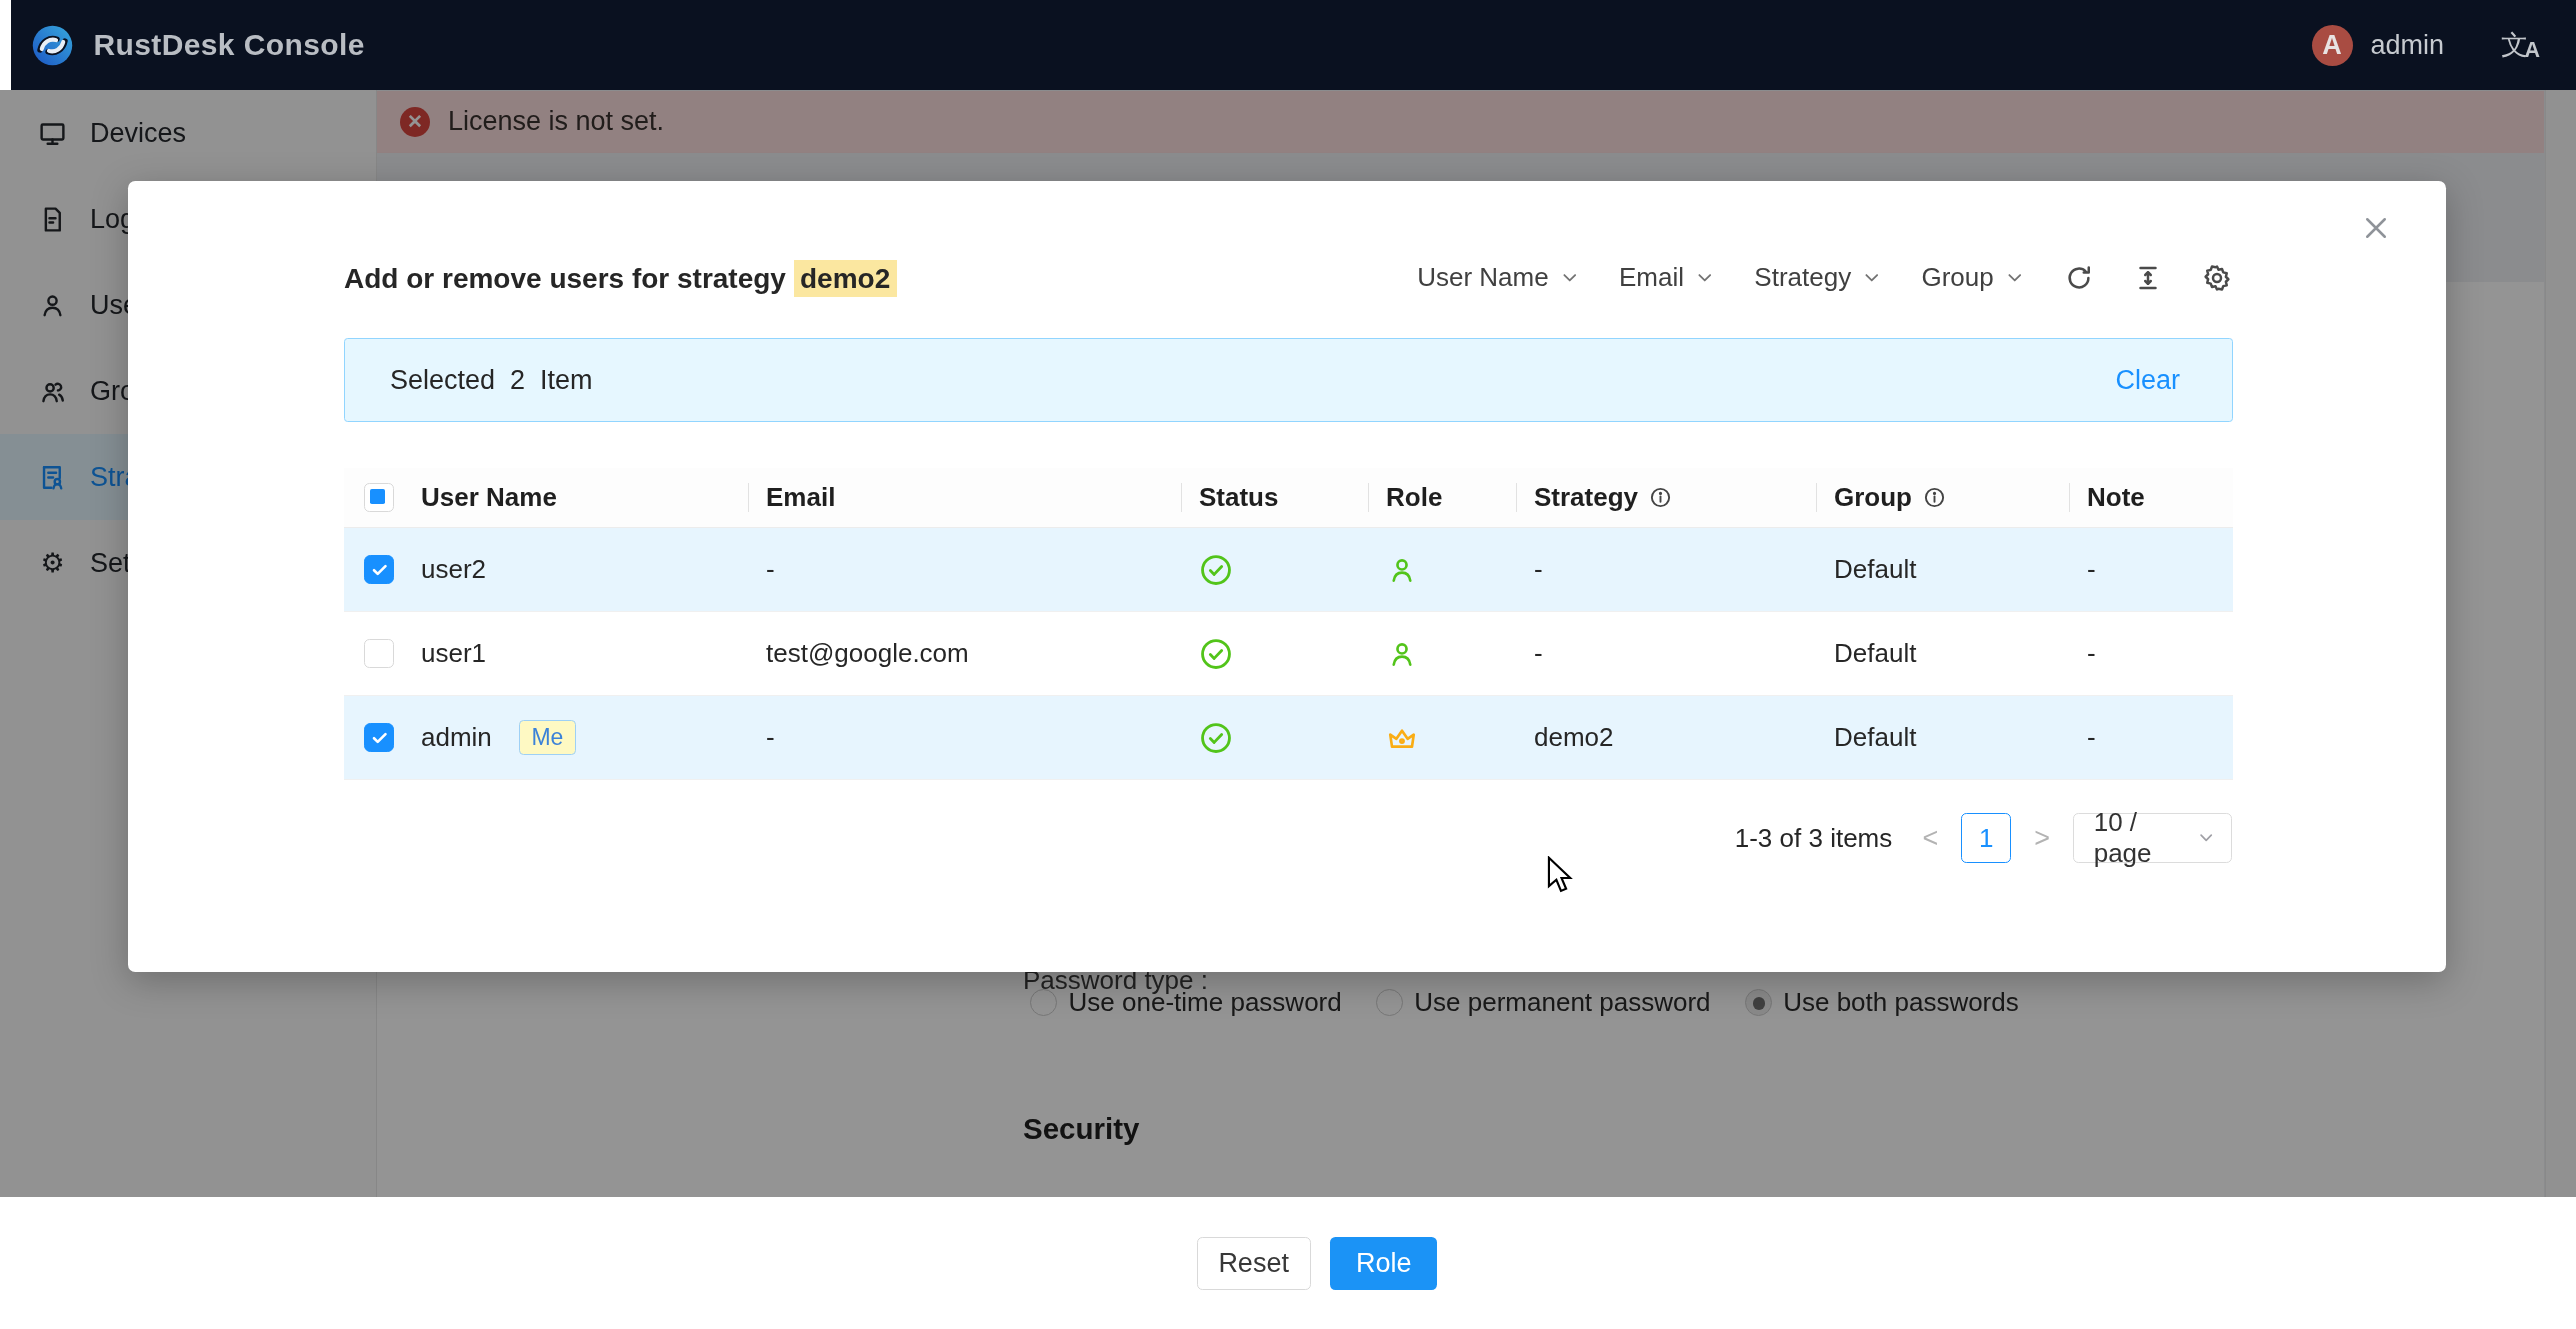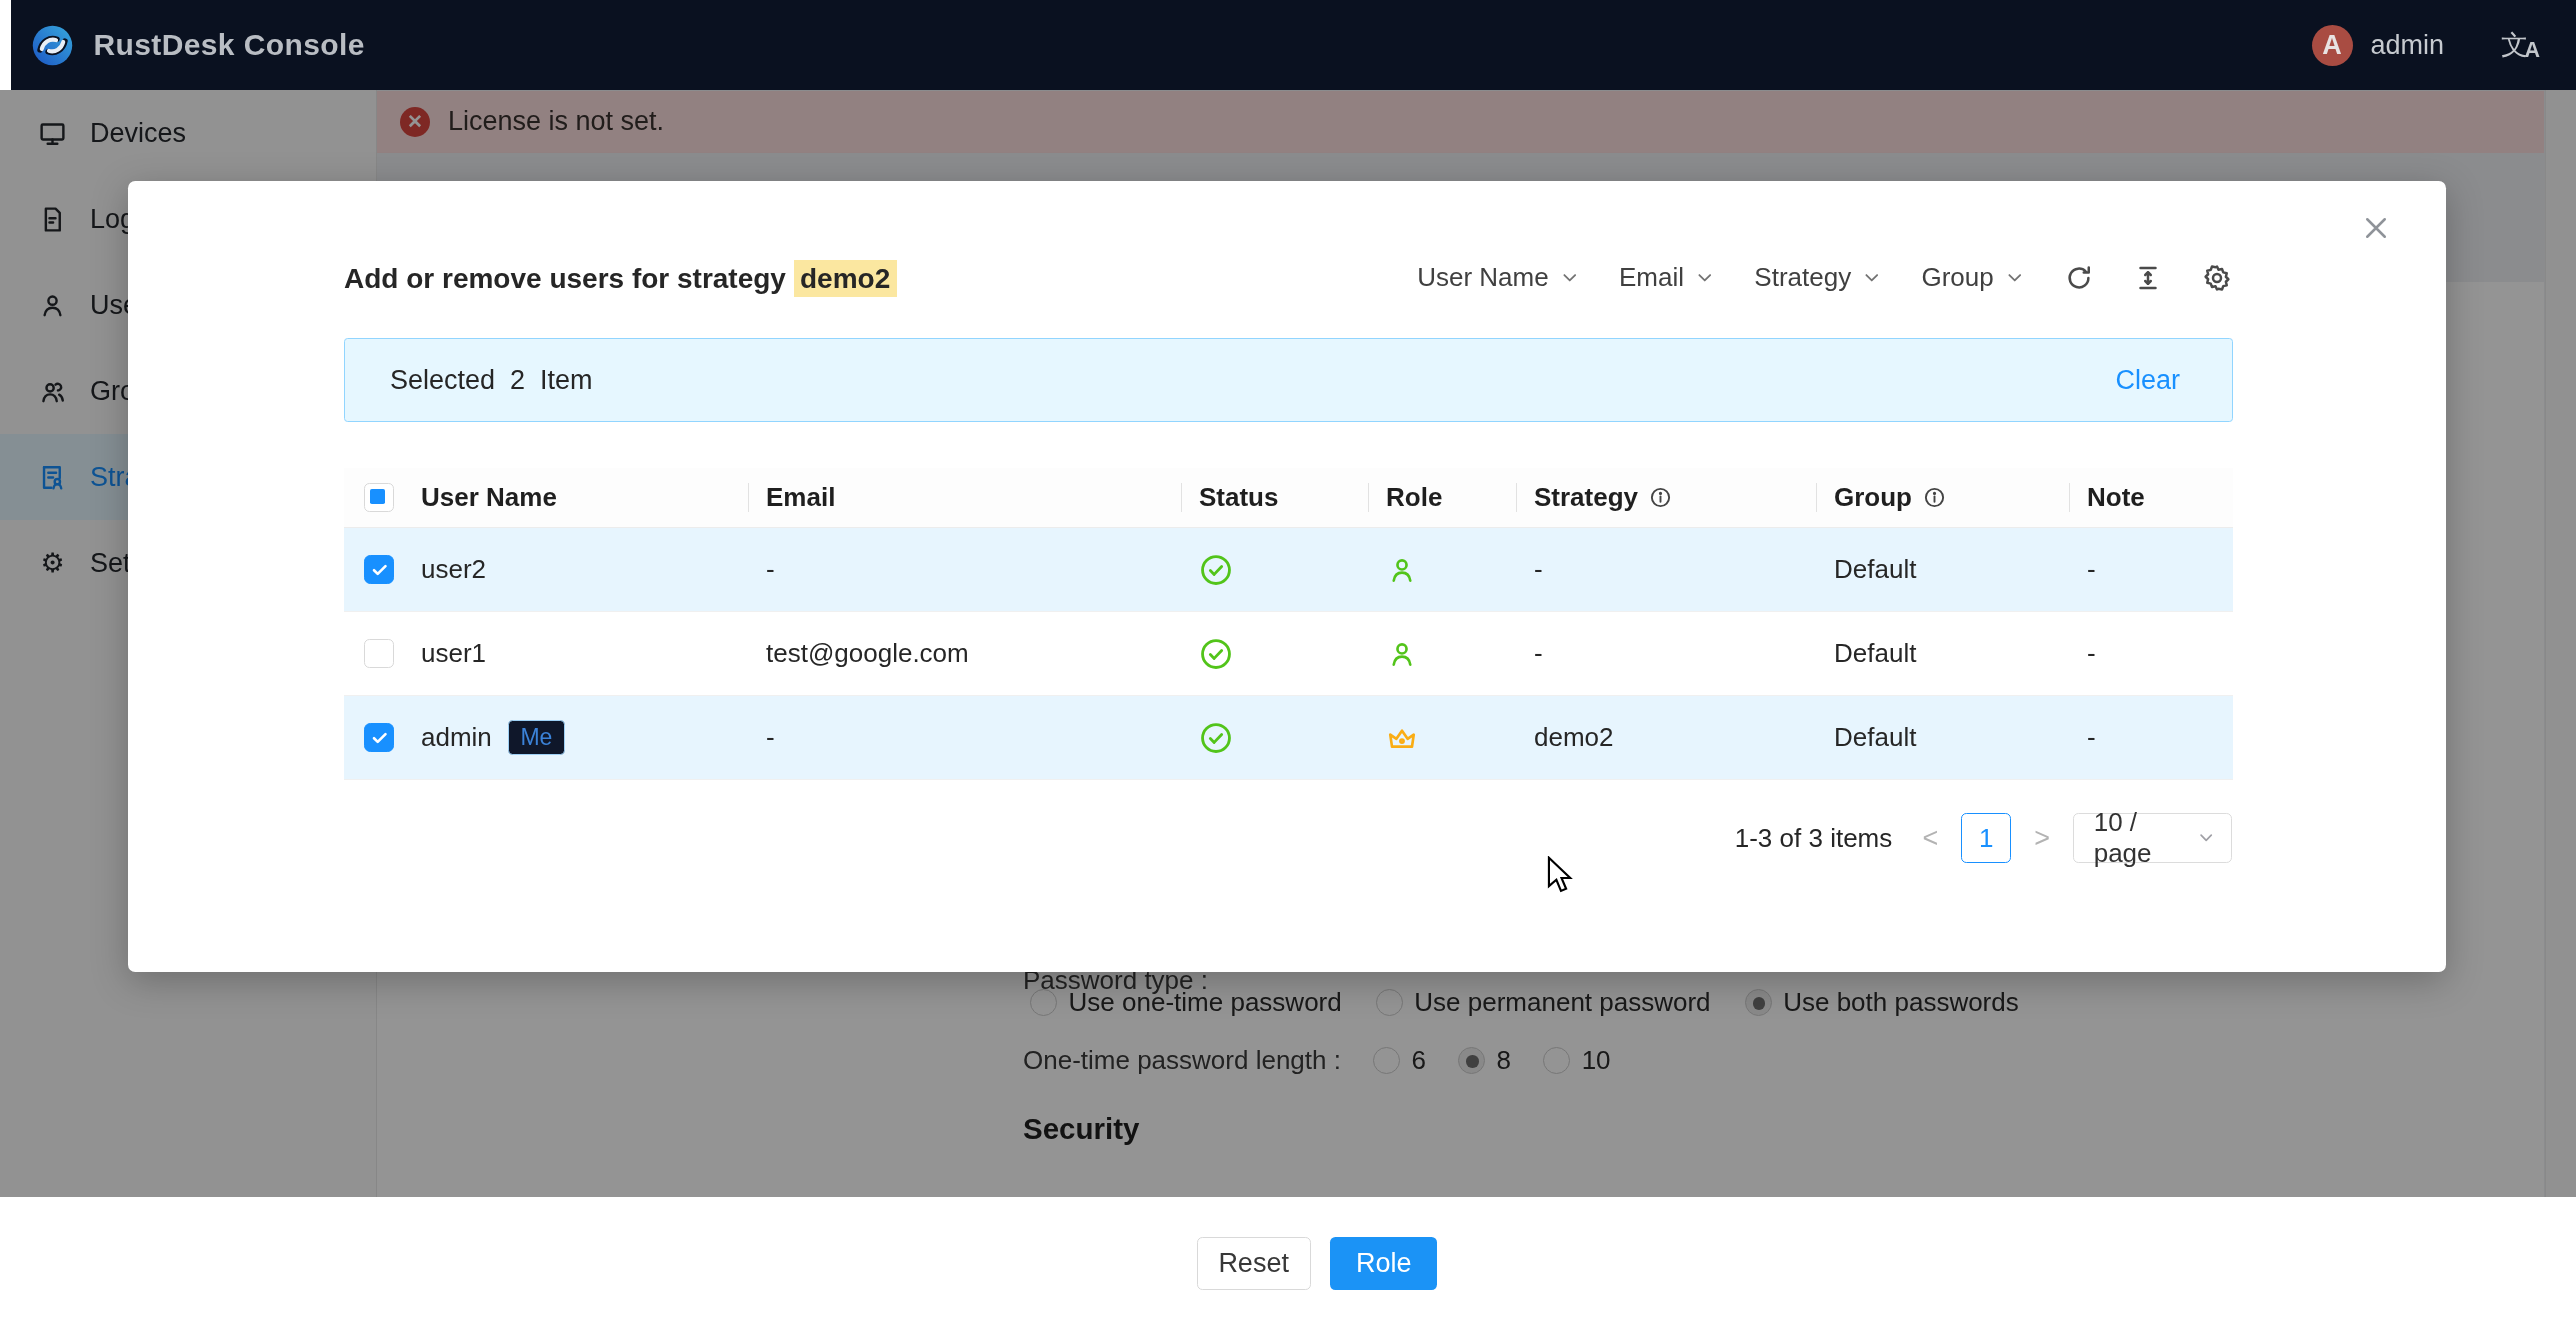--- a/index.html
+++ b/index.html
@@ -76,21 +76,21 @@
   .tr { height:84px; border-bottom:0.9px solid #f0f0f0; background:#fff; }
   .tr.selected { background:#e7f5fe; }
   .td { font-size:26px; color:#262626; padding-left:18px; display:flex; align-items:center; }
   .cb-cell { justify-content:center; padding-left:10.7px; }
 
   .cb { width:29.5px; height:29.5px; border-radius:5.4px; border:1.8px solid #d9d9d9; background:#fff; position:relative; cursor:pointer; }
   .cb.ind::after { content:""; position:absolute; left:5.4px; top:5.4px; width:15px; height:15px; background:#1890ff; border-radius:1.8px; }
   .cb.checked { background:#1890ff; border-color:#1890ff; border-radius:6.3px; }
   .cb.checked svg { position:absolute; left:3.6px; top:4.5px; }
 
-  .me-badge { margin-left:16px; padding:2.7px 11.6px; border:1.8px solid #9ed0f5; border-radius:4.5px; color:#3b82d8; background:#0f172a; font-size:23px; }
+  .me-badge { margin-left:27px; padding:2.7px 11.6px; border:1.8px solid #9ed0f5; border-radius:4.5px; color:#3b82d8; background:#fef9c3; font-size:23px; }
 
   .pagination { position:absolute; right:214px; top:632px; display:flex; align-items:center; gap:23px; }
   .pg-total { font-size:26px; color:#262626; margin-right:7.2px; }
   .pg-arrow { font-size:27px; color:#b3b3b3; cursor:pointer; }
   .pg-page { width:50px; height:50px; border:1.8px solid #1890ff; border-radius:5.4px; color:#1890ff; font-size:26px; display:flex; align-items:center; justify-content:center; background:#fff; cursor:pointer; }
   .pg-size { width:159px; height:50px; border:1.8px solid #dcdcdc; border-radius:5.4px; display:flex; align-items:center; justify-content:space-between; padding:0 14.3px 0 19.7px; font-size:26px; color:#333; background:#fff; cursor:pointer; }
 
   .cursor { position:absolute; left:1547px; top:856px; z-index:200; }
 
   svg.stroke { fill:none; stroke:currentColor; stroke-width:2; stroke-linecap:round; stroke-linejoin:round; }
@@ -190,35 +190,20 @@
       <div class="radio-opt">
         <span class="radio"></span>
         <span>Use permanent password</span>
       </div>
       <div class="radio-opt">
         <span class="radio on"></span>
         <span>Use both passwords</span>
       </div>
     </div>
 
-    <div class="radio-row radio-row2">
-      <span class="form-label">One-time password length :</span>
-      <div class="radio-opt">
-        <span class="radio"></span>
-        <span>6</span>
-      </div>
-      <div class="radio-opt">
-        <span class="radio on"></span>
-        <span>8</span>
-      </div>
-      <div class="radio-opt">
-        <span class="radio"></span>
-        <span>10</span>
-      </div>
-    </div>
 
     <div class="security-h">Security</div>
   </div>
 
   <div class="overlay"></div>
 
   <div class="footer">
     <div class="btns">
       <div class="btn btn-reset">Reset</div>
       <div class="btn btn-save">Role</div>

